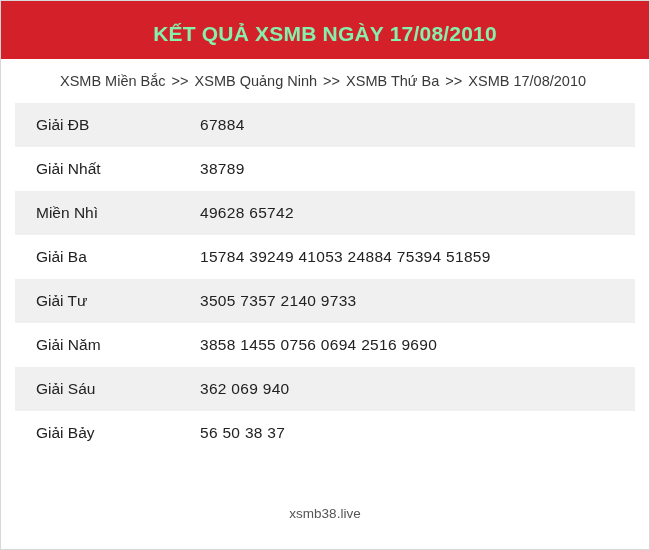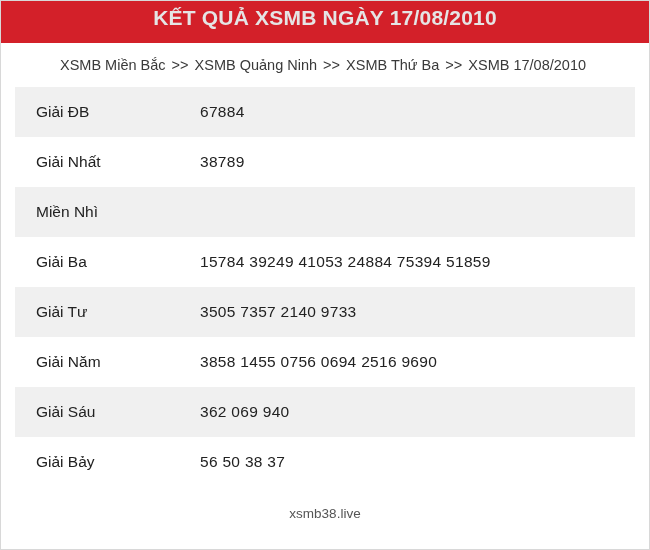--- a/index.html
+++ b/index.html
@@ -18,23 +18,23 @@
     width: 650px;
     height: 550px;
     box-sizing: border-box;
     border: 1px solid #d8d8d8;
     background: #ffffff;
     display: flex;
     flex-direction: column;
   }
   .header {
     background: #d32029;
-    color: #e5e5e5;
+    color: #86efac;
     text-align: center;
-    padding: 4px 10px 13px 10px;
+    padding: 20px 10px 13px 10px;
     font-size: 21px;
     font-weight: bold;
     letter-spacing: 0.2px;
     line-height: 1.2;
   }
   .breadcrumb {
     font-size: 14.5px;
     color: #3a3a3a;
     padding: 14px 18px 14px 14px;
     text-align: center;
@@ -49,21 +49,21 @@
     padding: 0 2px;
   }
   .table {
     display: flex;
     flex-direction: column;
     margin: 0 14px;
   }
   .row {
     display: flex;
     align-items: center;
-    height: 50px;
+    height: 44px;
     box-sizing: border-box;
   }
   .row.alt {
     background: #f0f0f0;
   }
   .row .label {
     width: 185px;
     padding-left: 21px;
     box-sizing: border-box;
     font-size: 15.5px;
@@ -108,20 +108,21 @@
       <div class="value">67884</div>
     </div>
 
     <div class="row">
       <div class="label">Giải Nhất</div>
       <div class="value">38789</div>
     </div>
 
     <div class="row alt">
       <div class="label">Miền Nhì</div>
+      <div class="value">49628 65742</div>
     </div>
 
     <div class="row">
       <div class="label">Giải Ba</div>
       <div class="value">15784 39249 41053 24884 75394 51859</div>
     </div>
 
     <div class="row alt">
       <div class="label">Giải Tư</div>
       <div class="value">3505 7357 2140 9733</div>

